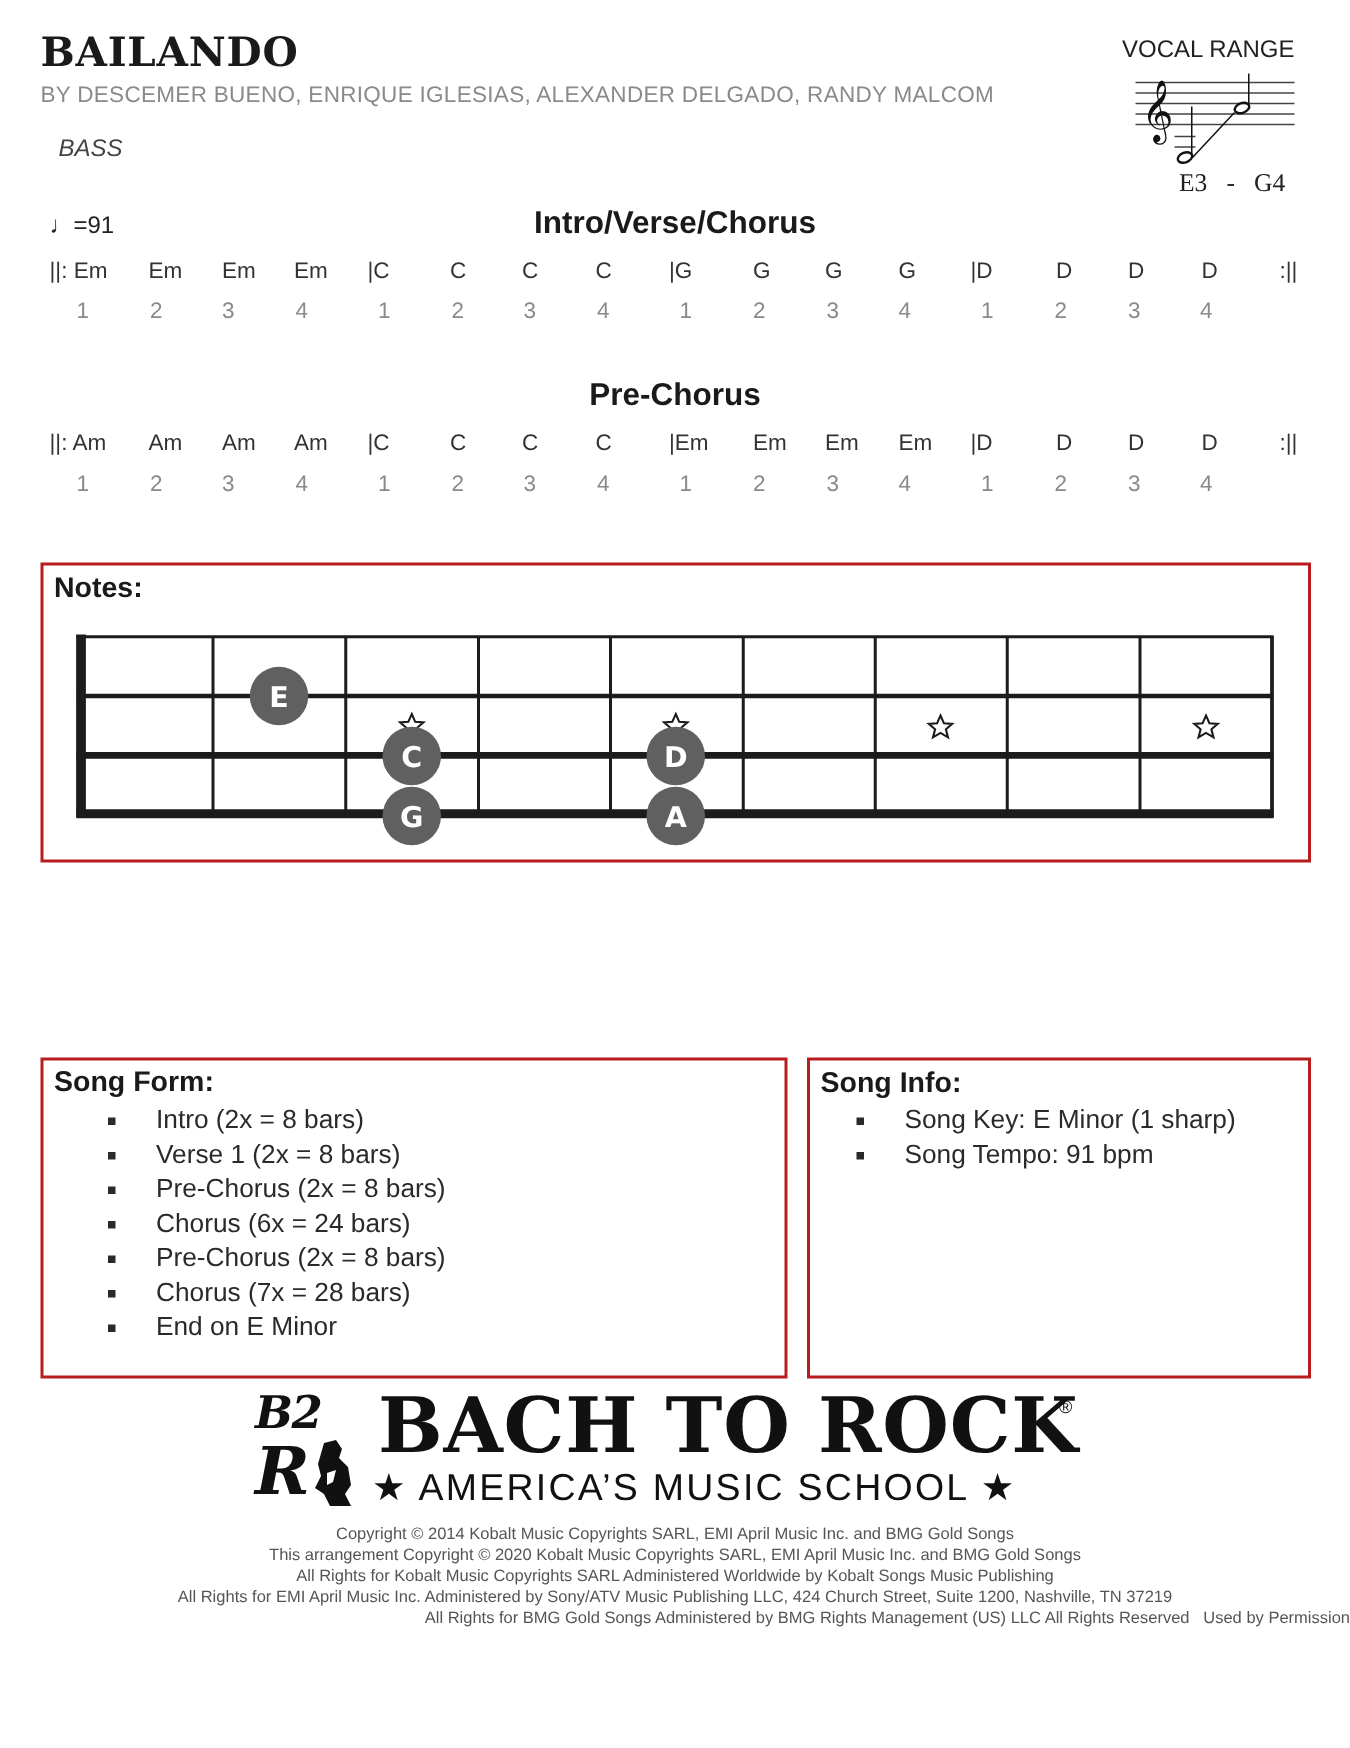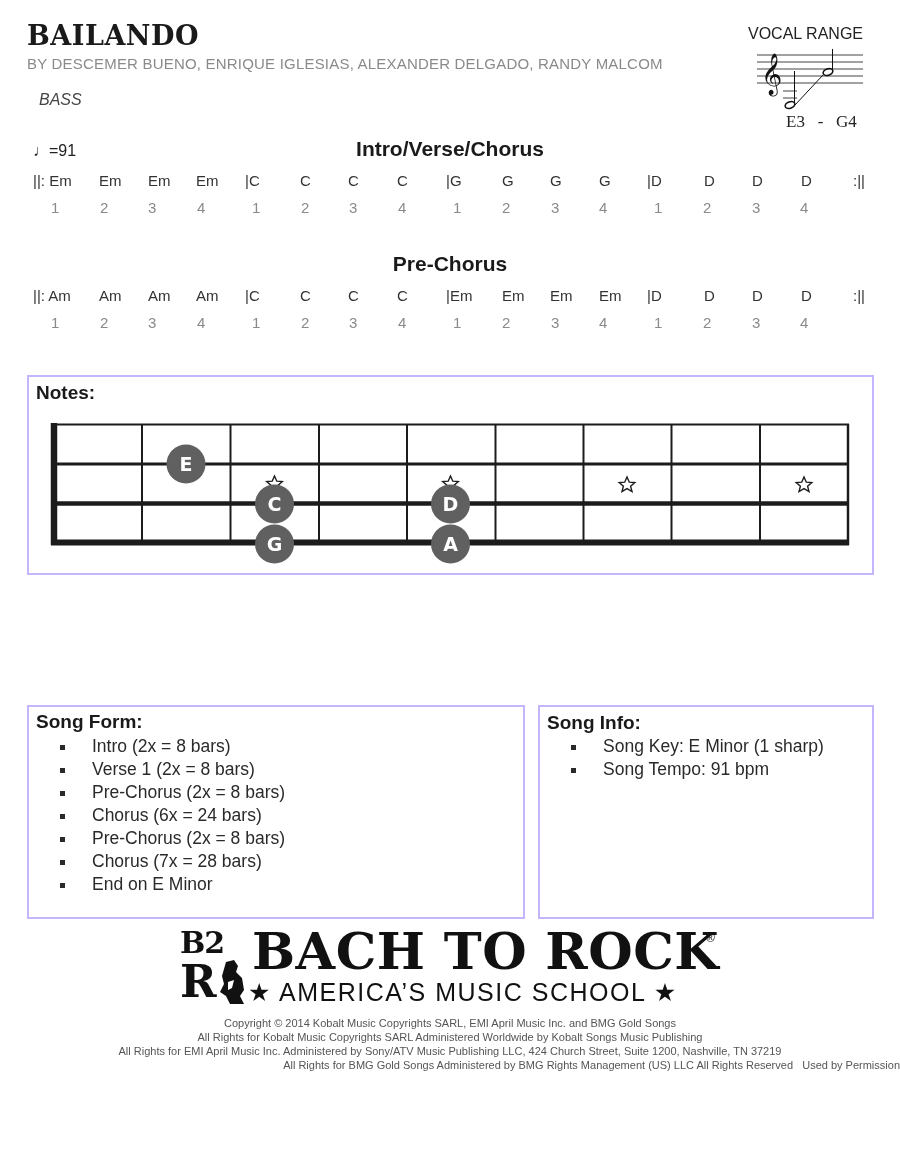--- a/index.html
+++ b/index.html
@@ -17,32 +17,32 @@
   .vocal-range-txt { left: 786px; top: 112px; font-family: "Liberation Serif", serif; font-size: 17px; color: #222; }
 
   .tempo { left: 33px; top: 142px; font-size: 16px; color: #222; }
   .section-title { font-weight: bold; font-size: 21px; color: #1a1a1a; width: 900px; text-align: center; left: 0; }
 
   .chord-row { left: 33px; height: 20px; width: 840px; font-size: 15px; color: #333; }
   .chord-row span { position: absolute; top: 0; white-space: nowrap; }
   .count-row { left: 33px; height: 20px; width: 840px; font-size: 15px; color: #8a8a8a; }
   .count-row span { position: absolute; top: 0; }
 
-  .box { border: 2px solid #c4b5fd; box-sizing: border-box; }
+  .box { border: 2px solid #b91c1c; box-sizing: border-box; }
   .box-title { font-weight: bold; font-size: 19px; color: #1a1a1a; }
 
   .list { list-style: none; margin: 0; padding: 0; }
   .list li { position: relative; font-size: 17.5px; color: #2a2a2a; height: 23px; line-height: 23px; padding-left: 63px; }
   .list li .bullet { position: absolute; left: 31px; top: 10px; width: 5px; height: 5px; background: #2a2a2a; }
 
   .logo-main { left: 252px; top: 926px; font-family: "DejaVu Serif", serif; font-weight: 900; font-size: 51px;
                color: #111; letter-spacing: 0.5px; line-height: 1; }
   .logo-reg { left: 706px; top: 931px; font-size: 12px; color: #111; }
   .logo-sub { left: 248px; top: 980px; font-size: 25px; color: #111; letter-spacing: 1.5px; line-height: 1; }
-  .logo-mark { left: 180px; top: 930px; width: 68px; height: 78px; }
+  .logo-mark { left: 170px; top: 930px; width: 68px; height: 78px; font-style: italic; }
 
   .copyright { left: 0; top: 1016px; width: 900px; text-align: center; font-size: 11px; color: #555; line-height: 14px; }
   .copyright div { white-space: nowrap; }
 </style>
 </head>
 <body>
 
 <div class="abs title">BAILANDO</div>
 <div class="abs byline">BY DESCEMER BUENO, ENRIQUE IGLESIAS, ALEXANDER DELGADO, RANDY MALCOM</div>
 <div class="abs instrument">BASS</div>
@@ -195,21 +195,21 @@
     <text x="450.5" y="511" text-anchor="middle" font-family="DejaVu Sans, sans-serif" font-weight="bold" font-size="19" fill="#ffffff">D</text>
   </g>
   <g>
     <circle cx="450.5" cy="544" r="19.5" fill="#606060"></circle>
     <text x="450.5" y="551" text-anchor="middle" font-family="DejaVu Sans, sans-serif" font-weight="bold" font-size="19" fill="#ffffff">A</text>
   </g>
 </svg>
 
 <div class="abs box" style="left:27px; top:705px; width:498px; height:214px;">
   <div class="abs box-title" style="left:7px; top:4px;text-align:center;">Song Form:</div>
-  <ul class="abs list" style="left:0; top:28px; width:490px;">
+  <ul class="abs list" style="left:0; top:28px; width:490px;padding-left:12px;">
     <li><span class="bullet"></span><span>Intro (2x = 8 bars)</span></li>
     <li><span class="bullet"></span><span>Verse 1 (2x = 8 bars)</span></li>
     <li><span class="bullet"></span><span>Pre-Chorus (2x = 8 bars)</span></li>
     <li><span class="bullet"></span><span>Chorus (6x = 24 bars)</span></li>
     <li><span class="bullet"></span><span>Pre-Chorus (2x = 8 bars)</span></li>
     <li><span class="bullet"></span><span>Chorus (7x = 28 bars)</span></li>
     <li><span class="bullet"></span><span>End on E Minor</span></li>
   </ul>
 </div>
 
@@ -228,16 +228,17 @@
     <path d="M10 2 L18 0 L22 6 L20 12 L26 18 L28 30 L24 36 L28 44 L14 44 L10 36 L4 32 L8 24 L6 16 Z" fill="#111"></path>
     <path d="M12 22 L18 20 L16 28 L12 30 Z" fill="#fff"></path>
   </svg>
 </div>
 <div class="abs logo-main">BACH TO ROCK</div>
 <div class="abs logo-reg">®</div>
 <div class="abs logo-sub">★ AMERICA’S MUSIC SCHOOL ★</div>
 
 <div class="abs copyright">
   <div>Copyright © 2014 Kobalt Music Copyrights SARL, EMI April Music Inc. and BMG Gold Songs</div>
+  <div>This arrangement Copyright © 2020 Kobalt Music Copyrights SARL, EMI April Music Inc. and BMG Gold Songs</div>
   <div>All Rights for Kobalt Music Copyrights SARL Administered Worldwide by Kobalt Songs Music Publishing</div>
   <div>All Rights for EMI April Music Inc. Administered by Sony/ATV Music Publishing LLC, 424 Church Street, Suite 1200, Nashville, TN 37219</div>
   <div style="white-space:pre;text-align:right;">All Rights for BMG Gold Songs Administered by BMG Rights Management (US) LLC All Rights Reserved   Used by Permission</div>
 </div>
 
 </body></html>

